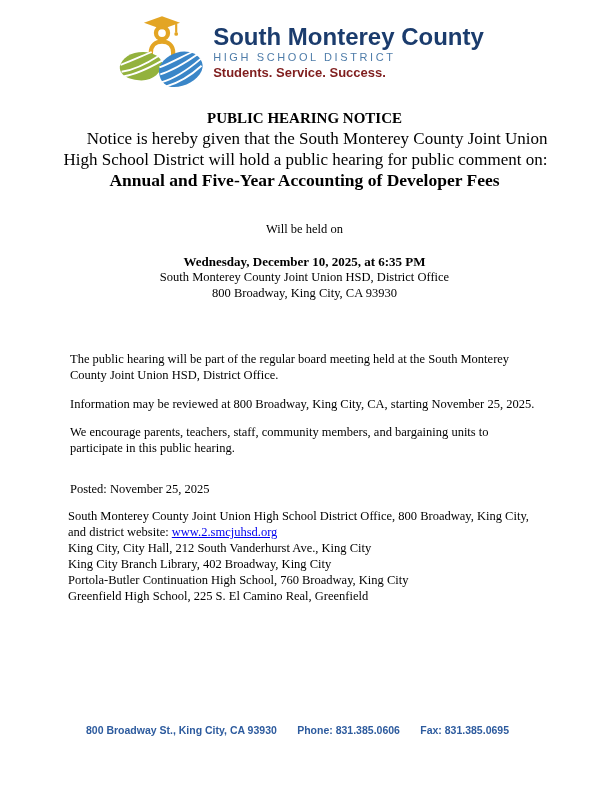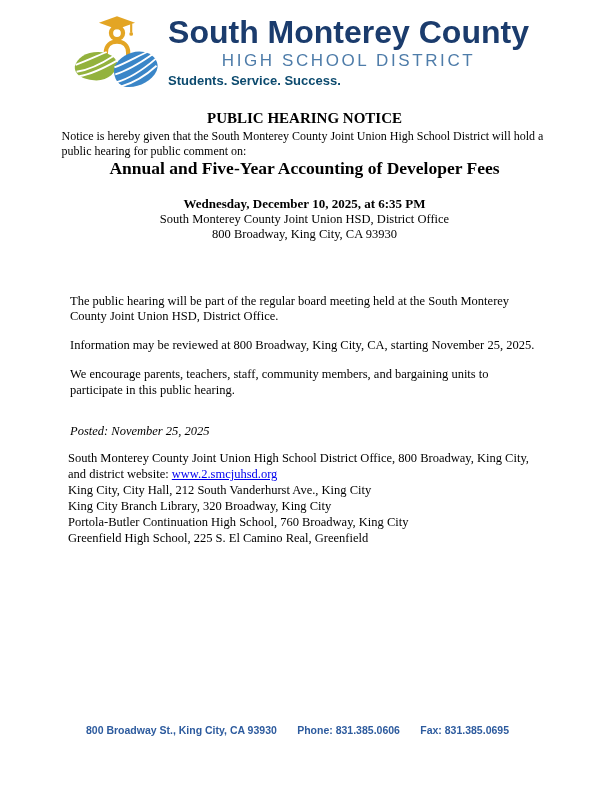--- a/index.html
+++ b/index.html
@@ -4,34 +4,34 @@
 <style>
   html,body{margin:0;padding:0;background:#e9e9e9;}
   .page{
     width:609px;height:789px;background:#ffffff;position:relative;
     font-family:"Liberation Serif", serif;color:#000;margin:0 auto;overflow:hidden;
   }
   
   .logo-row{display:flex;justify-content:center;align-items:center;padding-top:13px;margin-left:-6px;}
   .logo-icon{width:86px;height:78px;flex:0 0 auto;margin-right:8px;}
   .logo-text{display:flex;flex-direction:column;}
-  .logo-title{font-family:"Liberation Sans",sans-serif;font-weight:bold;font-size:32px;line-height:1.05;color:#1b3c6d;}
-  .logo-subtitle{font-family:"Liberation Sans",sans-serif;font-size:17px;letter-spacing:2.6px;color:#4e7ca9;margin-top:2px;text-align:center;}
-  .logo-tagline{font-family:"Liberation Sans",sans-serif;font-weight:bold;font-size:13px;color:#0c4a6e;margin-top:2px;}
+  .logo-title{font-family:"Liberation Sans",sans-serif;font-weight:bold;font-size:24px;line-height:1.05;color:#1b3c6d;}
+  .logo-subtitle{font-family:"Liberation Sans",sans-serif;font-size:11px;letter-spacing:2.6px;color:#4e7ca9;margin-top:2px;}
+  .logo-tagline{font-family:"Liberation Sans",sans-serif;font-weight:bold;font-size:13px;color:#7f1d1d;margin-top:2px;}
   
   .notice-head{text-align:center;font-weight:bold;font-size:15px;margin-top:19px;}
-  .notice-intro{text-align:left;font-size:12px;line-height:1.22;width:486px;margin:2px auto 0;}
+  .notice-intro{text-align:right;font-size:17px;line-height:1.22;width:486px;margin:2px auto 0;}
   .subject{text-align:center;font-weight:bold;font-size:17.5px;}
   .held-on{text-align:center;font-size:12.5px;margin-top:31px;}
   .event{text-align:center;font-size:12.5px;line-height:1.22;margin-top:17px;}
   .event-datetime{font-weight:bold;font-size:13px;}
   
   .body-copy{margin-top:51px;padding:0 66px 0 70px;font-size:12.5px;line-height:1.27;}
   .body-copy p{margin:0 0 13px 0;}
-  .posted{padding:0 66px 0 70px;font-size:12.5px;margin-top:25px;font-style:italic;}
+  .posted{padding:0 66px 0 70px;font-size:12.5px;margin-top:25px;}
   .locations{padding:0 66px 0 68px;font-size:12.5px;line-height:1.28;margin-top:11px;}
   .locations .loc-line{margin:0;}
   a.site-link{color:#0000ee;text-decoration:underline;}
   
   .footer{
     position:absolute;top:724px;left:0;right:14px;
     display:flex;justify-content:space-between;align-items:baseline;
     padding:0 86px 0 86px;
     font-family:"Liberation Sans",sans-serif;font-weight:bold;font-size:10.5px;color:#2d5b9e;
   }
@@ -67,39 +67,40 @@
       <span class="logo-subtitle">HIGH SCHOOL DISTRICT</span>
       <span class="logo-tagline">Students. Service. Success.</span>
     </div>
   </div>
 
   <div class="notice-head">PUBLIC HEARING NOTICE</div>
   <div class="notice-intro">Notice is hereby given that the South Monterey County Joint Union High School District will hold a public hearing for public comment on:</div>
 
   <div class="subject">Annual and Five-Year Accounting of Developer Fees</div>
 
+  <div class="held-on">Will be held on</div>
 
   <div class="event">
     <div class="event-datetime">Wednesday, December 10, 2025, at 6:35 PM</div>
     <div>South Monterey County Joint Union HSD, District Office</div>
     <div>800 Broadway, King City, CA 93930</div>
   </div>
 
   <div class="body-copy">
     <p>The public hearing will be part of the regular board meeting held at the South Monterey County Joint Union HSD, District Office.</p>
     <p>Information may be reviewed at 800 Broadway, King City, CA, starting November 25, 2025.</p>
     <p>We encourage parents, teachers, staff, community members, and bargaining units to participate in this public hearing.</p>
   </div>
 
   <div class="posted">Posted: November 25, 2025</div>
 
   <div class="locations">
     <p class="loc-line"><span>South Monterey County Joint Union High School District Office, 800 Broadway, King City, and district website: </span><a class="site-link" href="#">www.2.smcjuhsd.org</a></p>
     <p class="loc-line">King City, City Hall, 212 South Vanderhurst Ave., King City</p>
-    <p class="loc-line">King City Branch Library, 320 Broadway, King City</p>
+    <p class="loc-line">King City Branch Library, 402 Broadway, King City</p>
     <p class="loc-line">Portola-Butler Continuation High School, 760 Broadway, King City</p>
     <p class="loc-line">Greenfield High School, 225 S. El Camino Real, Greenfield</p>
   </div>
 
   <div class="footer">
     <span>800 Broadway St., King City, CA 93930</span>
     <span>Phone: 831.385.0606</span>
     <span>Fax: 831.385.0695</span>
   </div>
 

